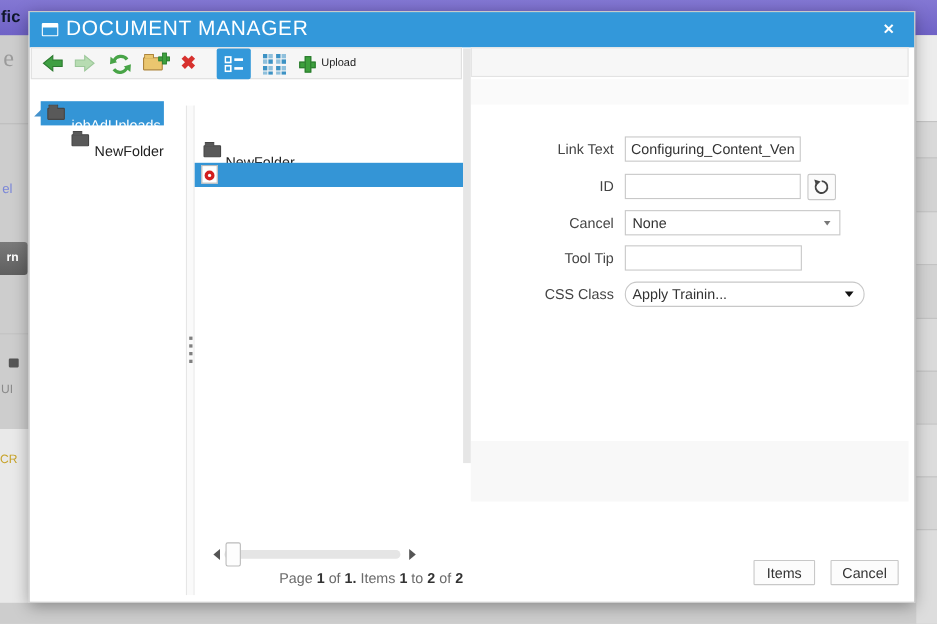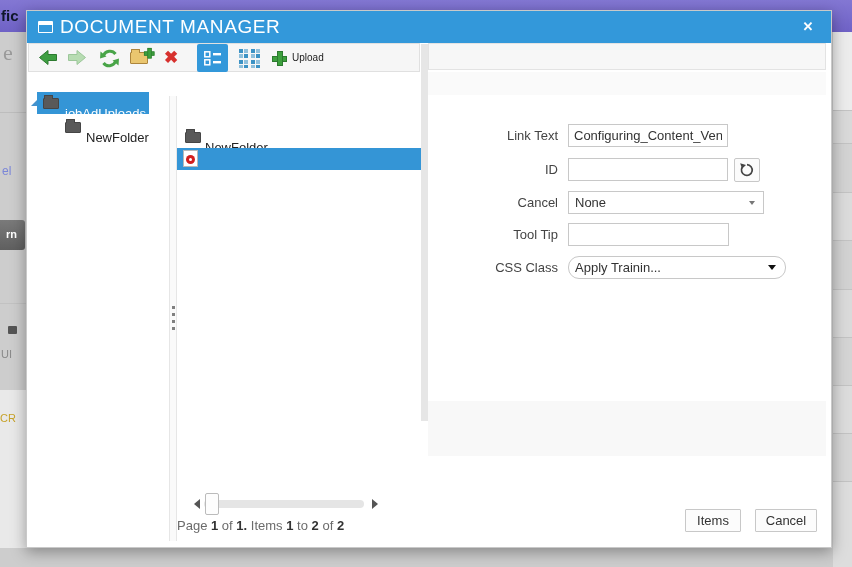--- a/index.html
+++ b/index.html
@@ -91,21 +91,21 @@
     border-radius:4px; }
   .sb-thumb { left:178px; top:482px; width:14px; height:22px; background:#fdfdfd;
     border:1px solid #bbb; border-radius:2px; }
   .sb-arrow { width:0; height:0; top:488px; }
   .sb-left { left:167px; border-top:5px solid transparent; border-bottom:5px solid transparent;
     border-right:6px solid #555; }
   .sb-right { left:345px; border-top:5px solid transparent; border-bottom:5px solid transparent;
     border-left:6px solid #555; }
 
   
-  #pager { left:150px; top:507px; width:244px; text-align:left; font-size:13px; color:#6b6b6b; }
+  #pager { left:150px; top:507px; width:244px; text-align:right; font-size:13px; color:#6b6b6b; }
   #pager b { color:#333; }
 
   
   #vdivider { left:394px; top:33px; width:7px; height:377px; background:#e6e6e6; }
 
   
   .f-label { width:120px; left:411px; text-align:right; font-size:13px; color:#444;
     line-height:23px; }
   .f-input { left:541px; height:23px; border:1px solid #c8c8c8; background:#fff;
     font-size:13px; color:#333; padding:0 5px; font-family:"Liberation Sans",sans-serif; }

